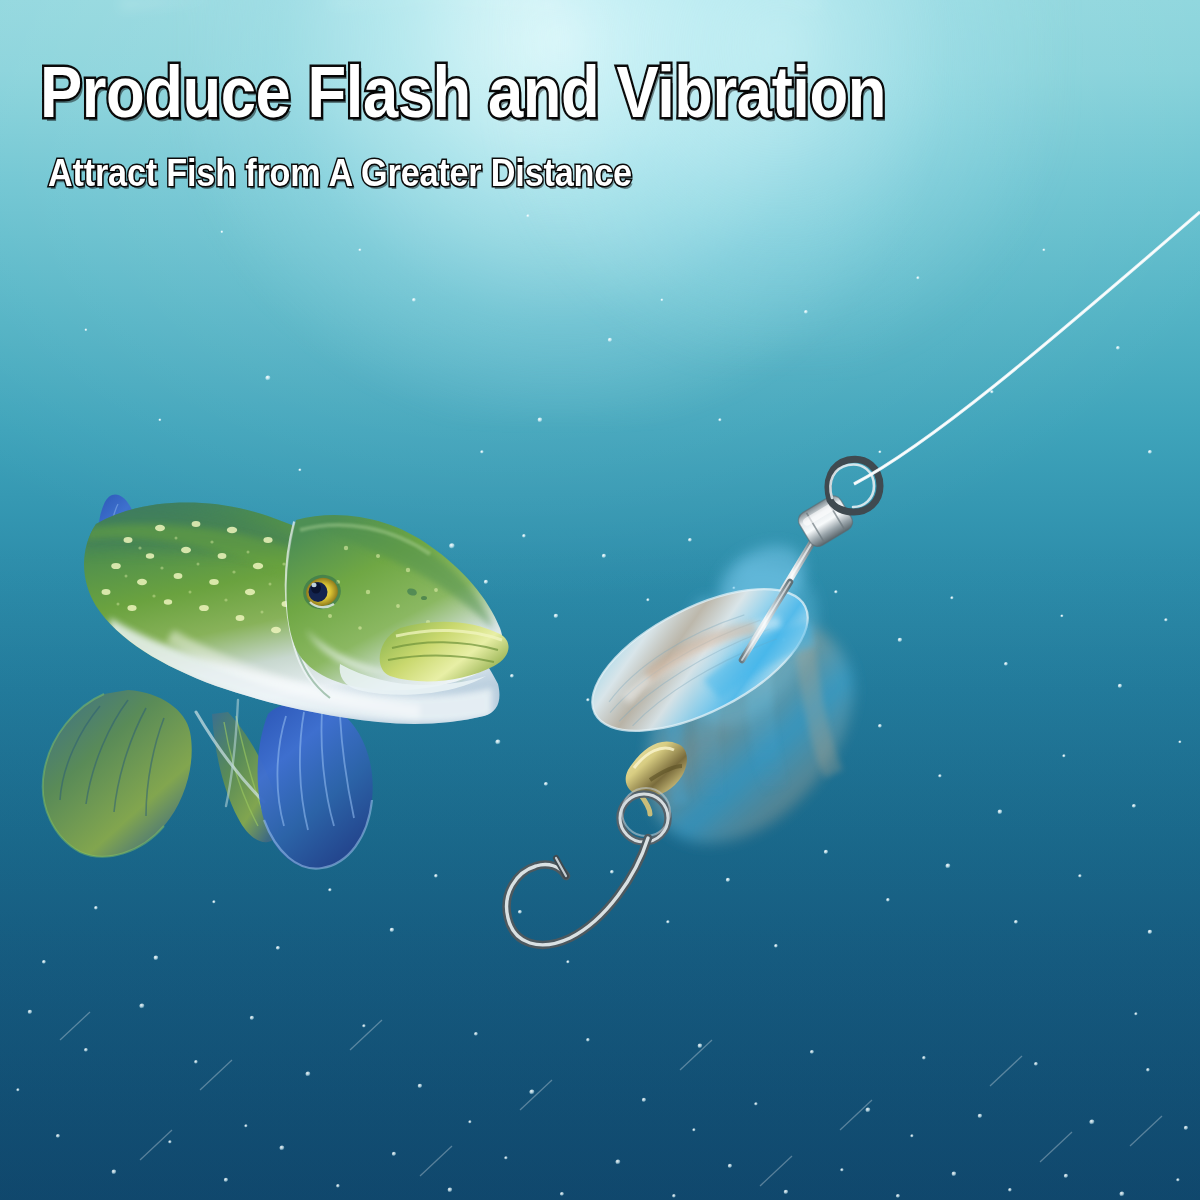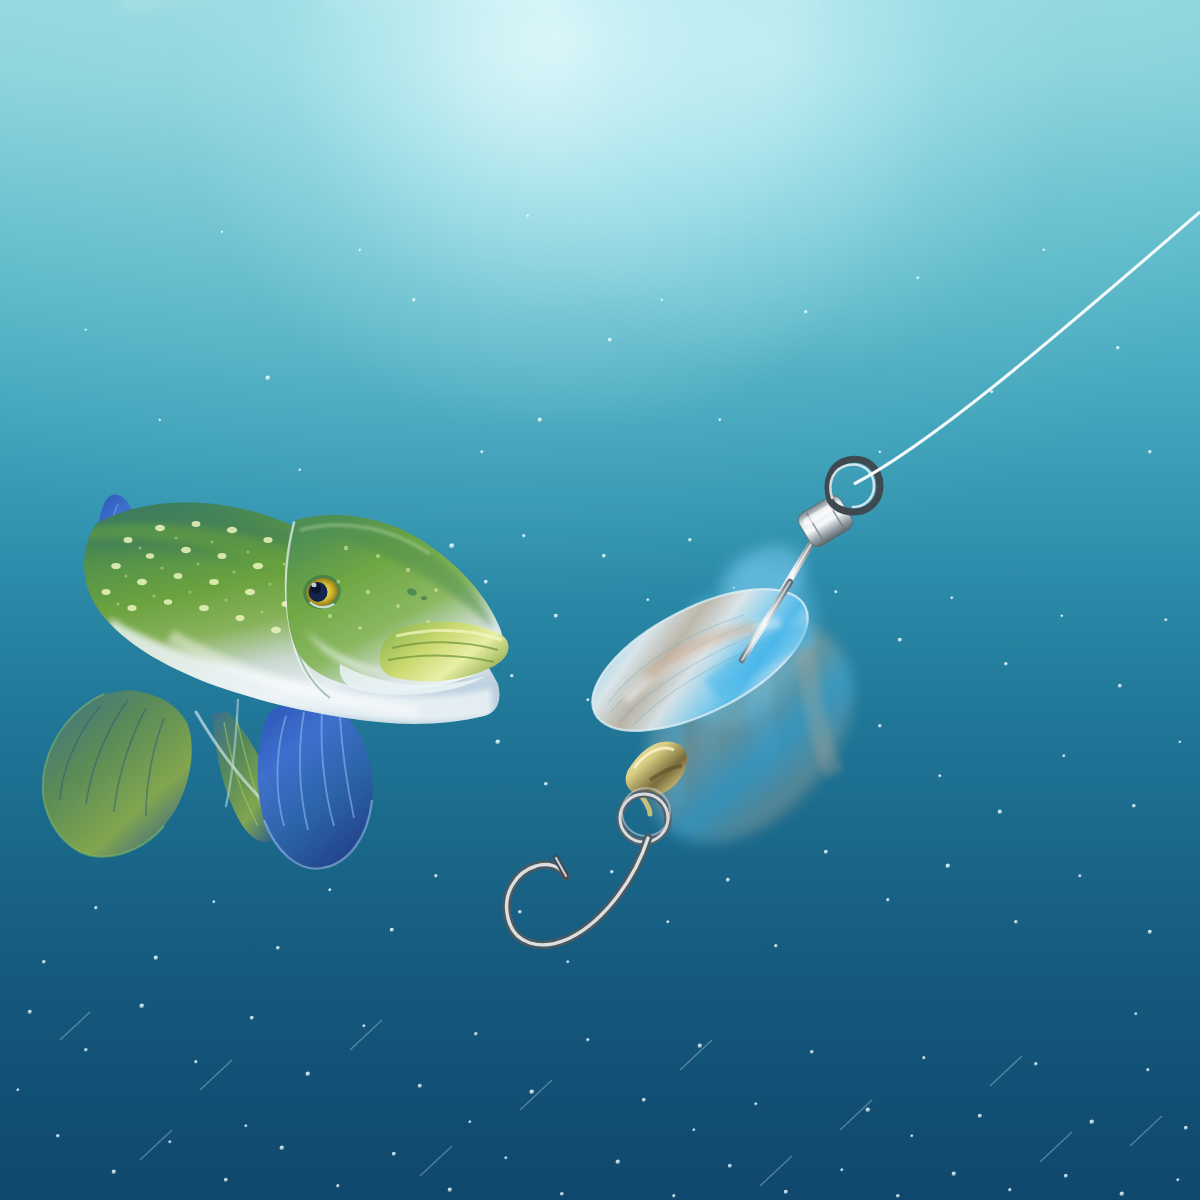--- a/index.html
+++ b/index.html
@@ -646,14 +646,18 @@
         </g>
       </g>
 
       <g>
         <path d="M854 484 C930 444 1038 352 1200 212" fill="none" stroke="#f4fafc" stroke-width="3.2" opacity=".92"></path>
         <path d="M854 484 C930 444 1038 352 1200 212" fill="none" stroke="#ffffff" stroke-width="1.2" opacity=".95"></path>
       </g>
     </svg>
   </div>
 
+  <div class="copy">
+    <div class="headline">Produce Flash and Vibration</div>
+    <div class="subhead">Attract Fish from A Greater Distance</div>
+  </div>
 
 </div>
 
 </body></html>

